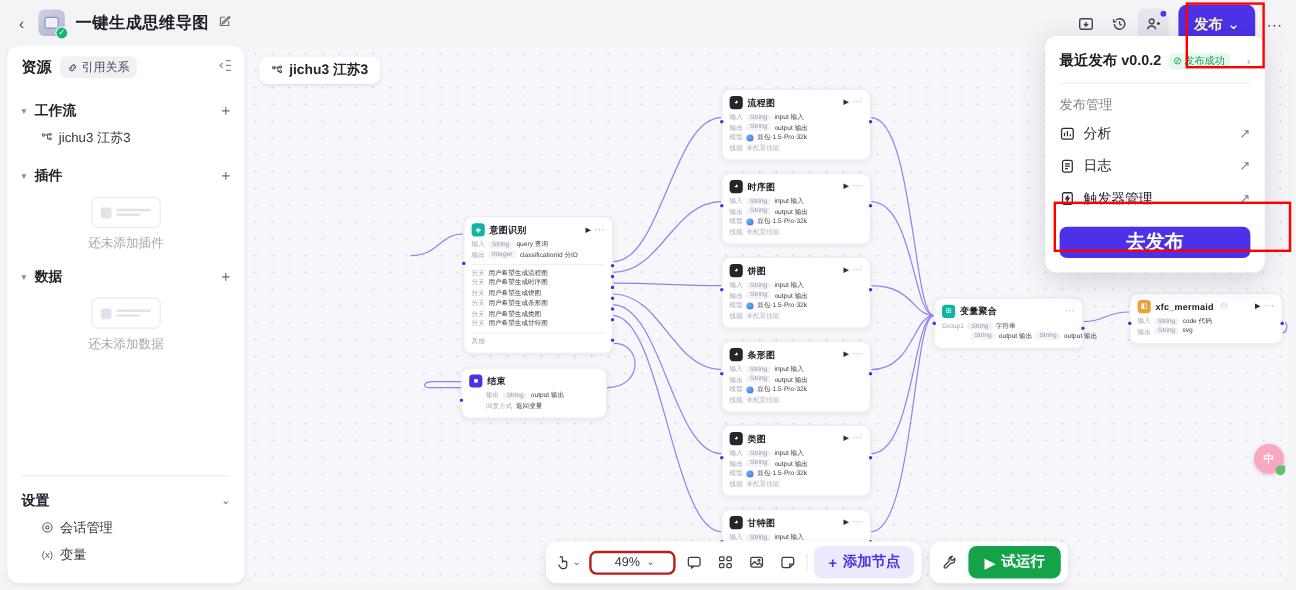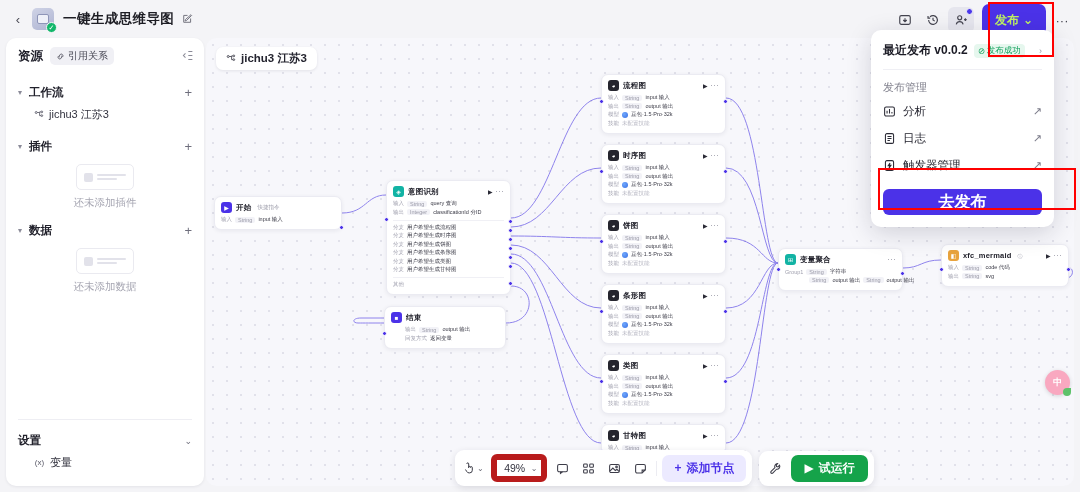--- a/index.html
+++ b/index.html
@@ -69,21 +69,21 @@
     display: flex; align-items: center; justify-content: center;
     color: #44444f; cursor: pointer; position: relative;
   }
   .ico-btn.sel { background: #e6e6ee; }
   .ico-btn .dot {
     position: absolute; top: 1px; right: 1px; width: 7px; height: 7px;
     border-radius: 50%; background: #4b38ec; border: 1.2px solid #f4f4f7;
   }
   .publish-btn {
     margin-left: 6px; height: 27px; padding: 16px 13px;
-    background: #4b32e8; color: #bef264; border-radius: 7px;
+    background: #4b32e8; color: #fef9c3; border-radius: 7px;
     display: flex; align-items: center; gap: 4px;
     font-size: 12px; font-weight: 700; cursor: pointer;
   }
   .more-btn {
     margin-left: 4px; width: 20px; height: 26px; color: #44444f;
     display: flex; align-items: center; justify-content: center;
     font-size: 13px; cursor: pointer;
   }
 
   
@@ -201,21 +201,21 @@
     background: #fff; border-radius: 9px; padding: 4px 6px;
     display: flex; align-items: center; gap: 5px;
     box-shadow: 0 2px 7px rgba(25,25,50,.12);
   }
   .bb-ic {
     width: 21px; height: 21px; border-radius: 5px; color: #3c3c48;
     display: flex; align-items: center; justify-content: center; cursor: pointer;
   }
   .zoom-box {
     display: flex; align-items: center; gap: 2px; cursor: pointer;
-    border: 6px solid #b91c1c; border-radius: 6px; padding: 2px 4px;
+    border: 2px solid #b91c1c; border-radius: 6px; padding: 2px 16px;
   }
   .zoom-val { font-size: 10.5px; color: #33333f; width: 28px; text-align: center; }
   .bb-sep { width: 1px; height: 15px; background: #ececf2; }
   .addnode {
     display: flex; align-items: center; gap: 5px;
     background: #eceaff; color: #4b32e8; border-radius: 7px;
     padding: 5px 12px; font-size: 12px; font-weight: 700; cursor: pointer;
   }
   .runbtn {
     display: flex; align-items: center; gap: 5px;
@@ -387,20 +387,27 @@
     </div>
 
     <div class="sb-foot">
       <div class="sb-divider"></div>
       <div class="sb-section">
         <div class="sb-sec-head">
           <span class="sb-sec-title">设置</span>
           <span class="sb-plus" style="font-size:9px">⌄</span>
         </div>
         <div class="sb-item">
+          <svg width="11" height="11" viewBox="0 0 16 16" fill="none" stroke="#5a5a68" stroke-width="1.3">
+            <circle cx="8" cy="8" r="5.6"></circle>
+              <circle cx="8" cy="8" r="2"></circle>
+          </svg>
+          <span>会话管理</span>
+        </div>
+        <div class="sb-item">
           <span style="font-size:8px;color:#5a5a68;width:11px;text-align:center">(x)</span>
           <span>变量</span>
         </div>
       </div>
     </div>
   </div>
 
   <div class="canvas">
 
     <div class="wf-tab">
@@ -433,35 +440,20 @@
         <path d="M520,270 C555,270 555,225 572,225"></path>
         <path d="M520,340 C555,340 555,225 572,225"></path>
         <path d="M520,405 C555,405 555,225 572,225"></path>
 
         <path d="M697,230 C715,230 715,222 735,222"></path>
 
         <path d="M863,230 C868,230 868,240 860,240"></path>
       </g>
     </svg>
 
-    <div class="node" style="left:8px; top:158px; width:128px;">
-      <div class="nd-head">
-        <div class="nd-ic" style="background:#4b32e8">▶</div>
-        <div class="nd-title">开始</div>
-        <div class="nd-sub">快捷指令</div>
-      </div>
-      <div class="nd-rows">
-        <div class="nd-row">
-          <span class="nd-k">输入</span>
-          <span class="pill lt">String</span>
-          <span class="nd-v">input 输入</span>
-        </div>
-      </div>
-      <div class="port" style="right:-3px; top:28px;"></div>
-    </div>
 
     <div class="node" style="left:180px; top:142px; width:125px;">
       <div class="nd-head">
         <div class="nd-ic" style="background:#12b3a4">◈</div>
         <div class="nd-title">意图识别</div>
         <div class="nd-acts">
           <span class="play">▶</span>
           <span class="dots">···</span>
         </div>
       </div>

